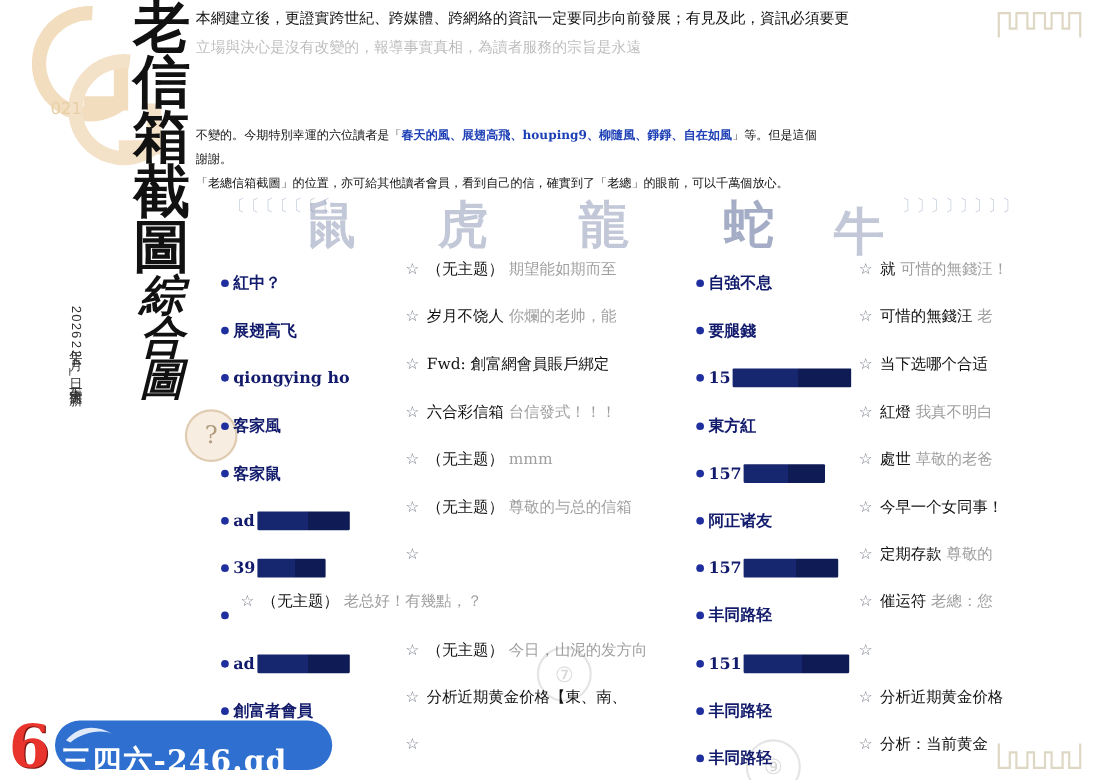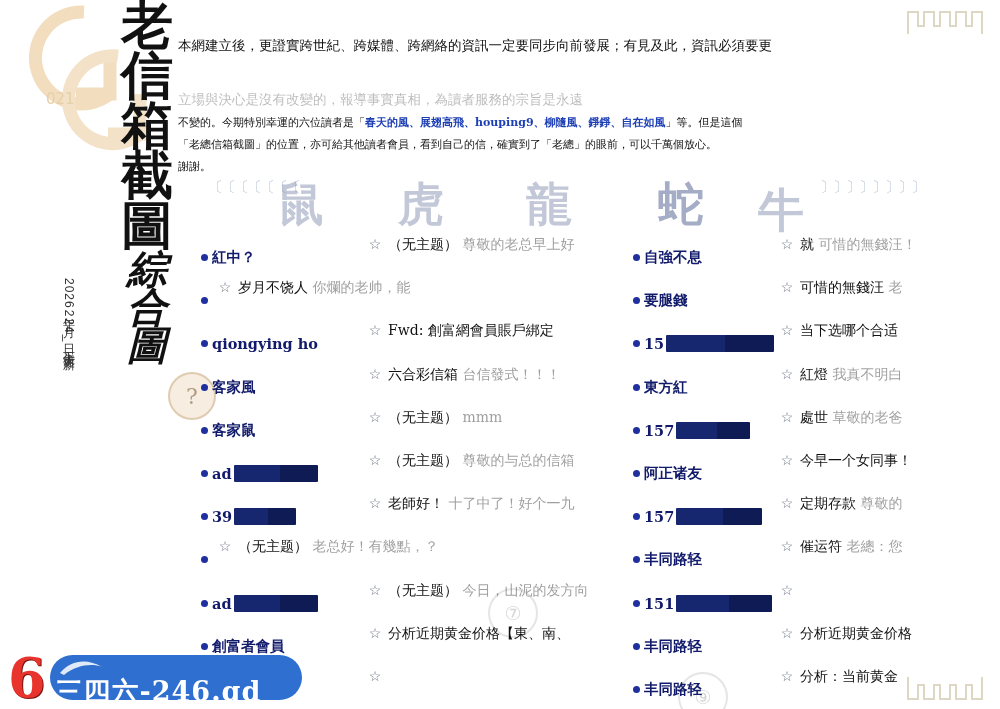--- a/index.html
+++ b/index.html
@@ -76,21 +76,21 @@
     position: absolute;
     left: 178px;
     top: 4px;
     width: 690px;
     z-index: 2;
     font-family: "DejaVu Serif", serif;
     font-size: 13.5px;
     line-height: 1.95;
     color: #111;
   }
-  .intro .ln { white-space: nowrap; margin-top: 28px; }
+  .intro .ln { white-space: nowrap; }
   .intro .ln.faded-1 { color: rgba(30,30,30,0.62); }
   .intro .ln.faded-2 { color: rgba(30,30,30,0.30); }
 
   .para2 {
     position: absolute;
     left: 178px;
     top: 112px;
     width: 700px;
     z-index: 2;
     font-family: "DejaVu Serif", serif;
@@ -314,22 +314,22 @@
 
 <div class="intro">
   <div class="ln">本網建立後，更證實跨世紀、跨媒體、跨網絡的資訊一定要同步向前發展；有見及此，資訊必須要更</div>
   <div class="ln faded-2">立場與決心是沒有改變的，報導事實真相，為讀者服務的宗旨是永遠</div>
 </div>
 
 <div class="para2">
   <div>
     <span>不變的。今期特別幸運的六位讀者是「</span><span class="names">春天的風、展翅高飛、houping9、柳隨風、錚錚、自在如風</span><span>」等。但是這個</span>
   </div>
+  <div>謝謝。</div>
   <div>「老總信箱截圖」的位置，亦可給其他讀者會員，看到自己的信，確實到了「老總」的眼前，可以千萬個放心。</div>
-  <div>謝謝。</div>
 </div>
 
 <div class="zodiac">
   <span class="z1">鼠</span>
   <span class="z2">虎</span>
   <span class="z3">龍</span>
   <span class="z4">蛇</span>
   <span class="z5">牛</span>
 </div>
 <div class="brackets left">〔〔〔〔〔〔〔</div>
@@ -339,26 +339,27 @@
 <div class="circ-wm wm-b">⑦</div>
 <div class="circ-wm wm-c">⑨</div>
 
 <div class="mail-col left" id="mail-left">
     <div class="mail-row">
       <span class="bullet">
         <i style="background: rgb(31, 47, 158);"></i>
       </span>
       <span class="sender">紅中？</span>
       <span class="star">☆</span>
-      <span class="subject"><span>（无主题）</span><span class="dim"> 尊敬的老总早上好</span></span>
-    </div>
-    <div class="mail-row">
-      <span class="bullet">
-        <i style="background: rgb(31, 47, 158);"></i>
-      </span>
+      <span class="subject"><span>（无主题）</span><span class="dim"> 期望能如期而至</span></span>
+    </div>
+    <div class="mail-row">
+      <span class="bullet">
+        <i style="background: rgb(31, 47, 158);"></i>
+      </span>
+      <span class="sender">展翅高飞</span>
       <span class="star">☆</span>
       <span class="subject"><span>岁月不饶人</span><span class="dim"> 你爛的老帅，能</span></span>
     </div>
     <div class="mail-row">
       <span class="bullet">
         <i style="background: rgb(31, 47, 158);"></i>
       </span>
       <span class="sender">qiongying ho</span>
       <span class="star">☆</span>
       <span class="subject"><span>Fwd: 創富網會員賬戶綁定</span></span>
@@ -386,21 +387,20 @@
       <span class="sender">ad<span class="redact wide" style="width: 84px;"></span></span>
       <span class="star">☆</span>
       <span class="subject"><span>（无主题）</span><span class="dim"> 尊敬的与总的信箱</span></span>
     </div>
     <div class="mail-row">
       <span class="bullet">
         <i style="background: rgb(31, 47, 158);"></i>
       </span>
       <span class="sender">39<span class="redact wide" style="width: 62px;"></span></span>
       <span class="star">☆</span>
-      <span class="subject"><span>老師好！</span><span class="dim"> 十了中了！好个一九</span></span>
     </div>
     <div class="mail-row">
       <span class="bullet">
         <i style="background: rgb(31, 47, 158);"></i>
       </span>
       <span class="star">☆</span>
       <span class="subject"><span>（无主题）</span><span class="dim"> 老总好！有幾點，？</span></span>
     </div>
     <div class="mail-row">
       <span class="bullet">

